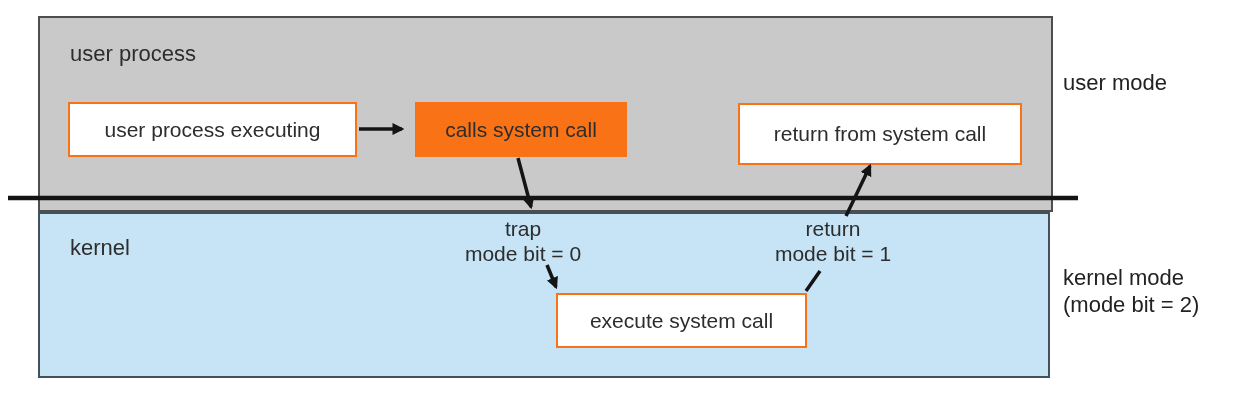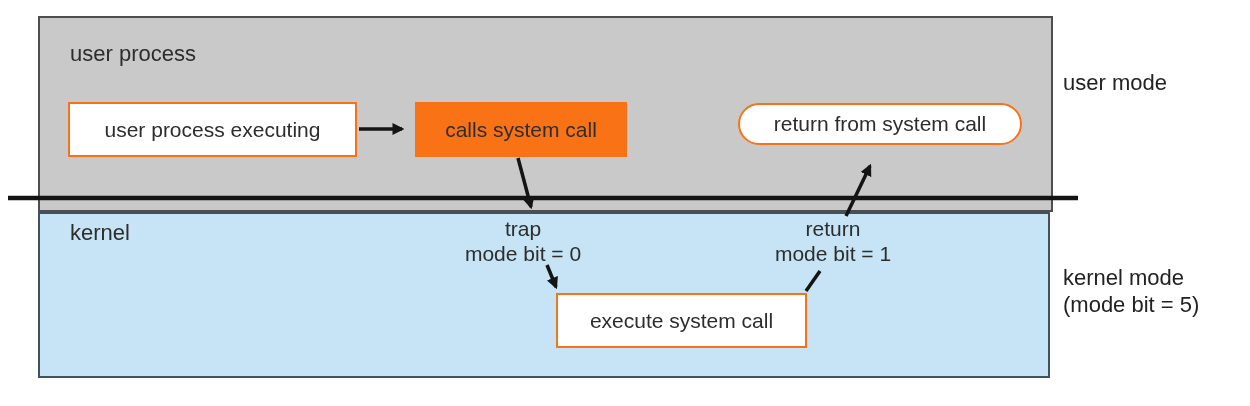--- a/index.html
+++ b/index.html
@@ -45,21 +45,21 @@
     border: 2px solid #f97316;
     display: flex;
     align-items: center;
     justify-content: center;
     font-size: 21px;
     white-space: nowrap;
     color: #2d2d2d;
   }
   #box-user-process-executing { left: 68px;  top: 102px; width: 289px; height: 55px; }
   #box-calls-system-call      { left: 415px; top: 102px; width: 212px; height: 55px; }
-  #box-return-from-system-call{ left: 738px; top: 103px; width: 284px; height: 42px; border-radius: 24px; }
+  #box-return-from-system-call{ left: 738px; top: 103px; width: 284px; height: 62px; }
   #box-execute-system-call    { left: 556px; top: 293px; width: 251px; height: 55px; }
   .annotation {
     position: absolute;
     width: 200px;
     text-align: center;
     font-size: 21px;
     line-height: 25px;
     color: #2d2d2d;
     white-space: nowrap;
   }
@@ -85,21 +85,21 @@
 </head>
 <body>
 
 <div id="canvas">
 
   <div id="user-region" class="region" style="background-color: rgb(201, 201, 201);">
     <span id="user-region-title" class="region-title" style="position:absolute; left:30px; top:23px;">user process</span>
   </div>
 
   <div id="kernel-region" class="region" style="background-color: rgb(198, 228, 245);">
-    <span class="region-title" style="position:absolute; left:30px; top:6px;">kernel</span>
+    <span class="region-title" style="position:absolute; left:30px; top:21px;">kernel</span>
   </div>
 
   <div id="box-user-process-executing" class="node-box" style="background-color: rgb(255, 255, 255);">
     <span>user process executing</span>
   </div>
 
   <div id="box-calls-system-call" class="node-box" style="background-color: #f97316;">
     <span>calls system call</span>
   </div>
 
@@ -120,21 +120,21 @@
     <div>return</div>
     <div>mode bit = 1</div>
   </div>
 
   <div id="user-mode-label" class="side-label">
     <div>user mode</div>
   </div>
 
   <div id="kernel-mode-label" class="side-label">
     <div>kernel mode</div>
-    <div>(mode bit = 5)</div>
+    <div>(mode bit = 2)</div>
   </div>
 
   <svg id="arrow-overlay" viewBox="0 0 1250 406" xmlns="http://www.w3.org/2000/svg">
     <defs>
       <marker id="ah" viewBox="0 0 10 10" refX="8" refY="5" markerWidth="3.4" markerHeight="3.4" orient="auto-start-reverse">
         <path d="M0,0 L10,5 L0,10 z" fill="#141414"></path>
       </marker>
     </defs>
 
     <line x1="8" y1="198" x2="1078" y2="198" stroke="#141414" stroke-width="4.5"></line>

